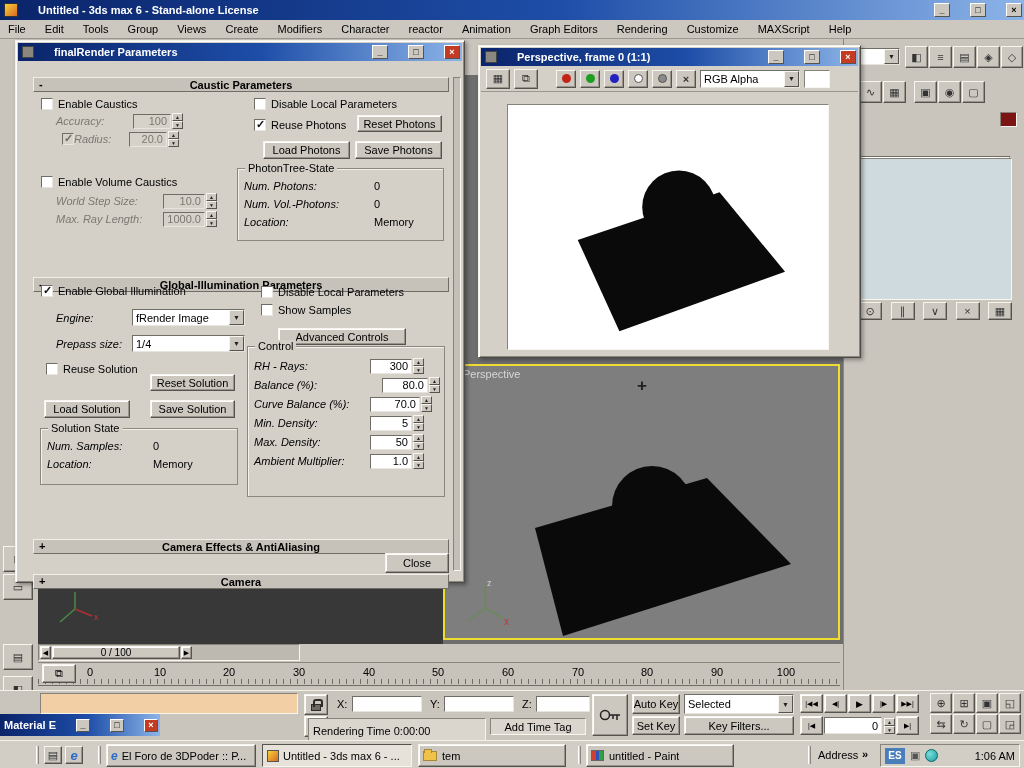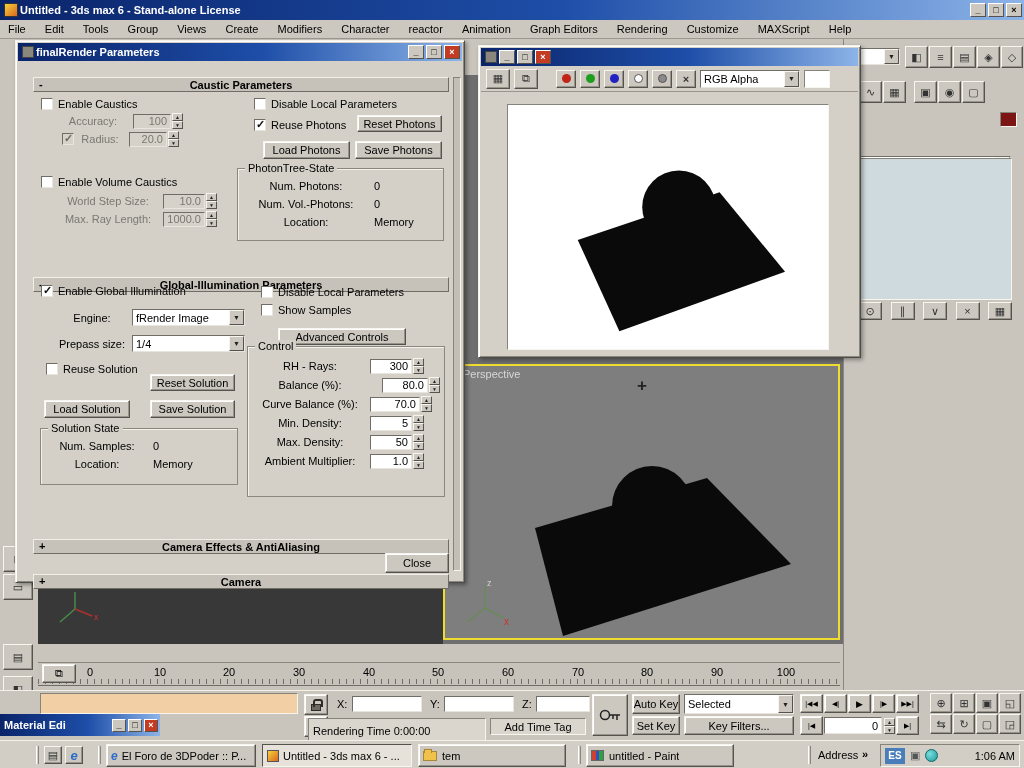--- a/index.html
+++ b/index.html
@@ -1,40 +1,40 @@
 <!DOCTYPE html>
 <html><head>
 <meta charset="utf-8">
 <style>
 *{margin:0;padding:0;box-sizing:border-box;}
 body{font-family:"Liberation Sans",sans-serif;font-size:11px;color:#000;background:#555;}
 #root{position:relative;width:1024px;height:768px;background:#c9c5bd;overflow:hidden;}
 .abs{position:absolute;}
-.titlebar{background:linear-gradient(90deg,#0a246a 0%,#1e4ea8 55%,#8cb4e8 100%);color:#fff;font-weight:bold;font-size:11px;display:flex;align-items:center;gap:2px;padding:0 2px 0 4px;}
+.titlebar{background:linear-gradient(90deg,#0a246a 0%,#1e4ea8 55%,#8cb4e8 100%);color:#fff;font-weight:bold;font-size:11px;display:flex;align-items:center;gap:20px;padding:0 2px 0 4px;}
 .titlebar .t{flex:1;white-space:nowrap;overflow:hidden;}
 .wbtn{width:16px;height:14px;flex:0 0 auto;background:#ccc8c0;border:1px solid;border-color:#fff #55534d #55534d #fff;font-size:9px;font-weight:bold;color:#000;display:flex;align-items:center;justify-content:center;line-height:1;}
 .wbtn.red{background:#c23b22;color:#fff;}
 .btn{background:#ccc8c0;border:1px solid;border-color:#f8f5ee #55534d #55534d #f8f5ee;box-shadow:inset -1px -1px 0 #98948c,inset 1px 1px 0 #fff;display:flex;align-items:center;justify-content:center;font-size:11px;white-space:nowrap;}
 .btn.active{background:#e6e2da;border-color:#55534d #f8f5ee #f8f5ee #55534d;box-shadow:none;}
 .ib{background:#ccc8c0;border:1px solid;border-color:#f8f5ee #55534d #55534d #f8f5ee;box-shadow:inset -1px -1px 0 #98948c;display:flex;align-items:center;justify-content:center;color:#333;}
 .sunk{border:1px solid;border-color:#86837b #f8f5ee #f8f5ee #86837b;}
 .field{background:#fff;border:1px solid;border-color:#6f6d66 #e8e5de #e8e5de #6f6d66;font-size:11px;display:flex;align-items:center;padding:0 3px;}
 .field.num{justify-content:flex-end;}
 .field.dis{background:#d6d2ca;color:#7a7870;}
 .spin{display:inline-flex;flex-direction:column;width:11px;margin-left:1px;}
 .spin span{height:8px;background:#ccc8c0;border:1px solid;border-color:#f8f5ee #55534d #55534d #f8f5ee;font-size:5px;line-height:6px;text-align:center;color:#222;}
 .cb{width:12px;height:12px;background:#fff;border:1px solid;border-color:#6f6d66 #e8e5de #e8e5de #6f6d66;position:relative;flex:0 0 auto;}
 .cb.on:after{content:"✓";position:absolute;left:1px;top:-2px;font-size:11px;font-weight:bold;color:#111;}
 .cb.dis{background:#d6d2ca;}
 .cb.dis.on:after{color:#6f6d66;}
 .cbrow{position:absolute;display:flex;align-items:center;gap:5px;}
 .grow{position:absolute;display:flex;align-items:center;}
 .lbl{white-space:nowrap;}
 .lbl.dis{color:#7a7870;}
-.gl{text-align:center;display:inline-block;}
+.gl{text-align:left;display:inline-block;font-style:italic;}
 .combo{background:#fff;border:1px solid;border-color:#6f6d66 #e8e5de #e8e5de #6f6d66;display:flex;align-items:center;padding:0 18px 0 3px;position:relative;font-size:11px;white-space:nowrap;}
 .combo .dd{position:absolute;right:0;top:0;bottom:0;width:15px;background:#ccc8c0;border:1px solid;border-color:#f8f5ee #55534d #55534d #f8f5ee;font-size:7px;display:flex;align-items:center;justify-content:center;color:#222;padding:0;}
 .rollout{background:#c6c2ba;border:1px solid;border-color:#f2efe8 #6f6d66 #6f6d66 #f2efe8;display:flex;align-items:center;justify-content:center;font-weight:bold;font-size:11px;position:relative;height:15px;}
 .rollout .pm{position:absolute;left:5px;top:0;font-weight:bold;}
 .group{border:1px solid #8a877f;box-shadow:inset 1px 1px 0 #f4f1ea;position:absolute;}
 .group .gt{position:absolute;top:-7px;left:7px;background:#d4d0c8;padding:0 3px;font-size:11px;}
 .winframe{background:#d4d0c8;border:1px solid;border-color:#f4f1ea #4e4c48 #4e4c48 #f4f1ea;box-shadow:inset 1px 1px 0 #fff,inset -1px -1px 0 #8a877f,2px 2px 4px rgba(0,0,0,.35);}
 .menu-item{padding:0 8px;line-height:19px;display:inline-block;}
 .dot{width:9px;height:9px;border-radius:50%;}
 .ticknums span{position:absolute;transform:translateX(-50%);top:3px;}
@@ -128,20 +128,25 @@
     </svg>
     <svg class="abs" style="left:12px;top:212px" width="52" height="56">
       <line x1="28" y1="30" x2="28" y2="8" stroke="#6a8a5a" stroke-width="1.5"></line>
       <line x1="28" y1="30" x2="10" y2="44" stroke="#6a8a5a" stroke-width="1.5"></line>
       <line x1="28" y1="30" x2="46" y2="40" stroke="#6a8a5a" stroke-width="1.5"></line>
       <text x="30" y="8" fill="#cfcfcf" font-size="9">z</text>
       <text x="47" y="47" fill="#d03030" font-size="10">x</text>
     </svg>
   </div>
 
+  <div class="abs sunk" style="left:38px;top:644px;width:262px;height:17px;background:#bdb9b1">
+    <div class="abs btn" style="left:1px;top:1px;width:11px;height:13px;font-size:7px">◀</div>
+    <div class="abs btn" style="left:13px;top:1px;width:128px;height:13px;font-size:10px">0 / 100</div>
+    <div class="abs btn" style="left:142px;top:1px;width:11px;height:13px;font-size:7px">▶</div>
+  </div>
 
   <div class="abs ticknums" style="left:38px;top:662px;width:802px;height:24px;background:#c7c3bb;border-top:1px solid #8a877f;border-bottom:1px solid #6f6d66">
     <span style="left:52px">0</span>
     <span style="left:122px">10</span>
     <span style="left:191px">20</span>
     <span style="left:261px">30</span>
     <span style="left:331px">40</span>
     <span style="left:400px">50</span>
     <span style="left:470px">60</span>
     <span style="left:540px">70</span>
@@ -216,20 +221,21 @@
   <div class="abs titlebar" style="left:0;top:714px;width:160px;height:22px">
     <span class="t">Material Edi</span>
     <span class="wbtn" style="width:14px;height:13px">_</span>
     <span class="wbtn" style="width:14px;height:13px">□</span>
     <span class="wbtn red" style="width:14px;height:13px">×</span>
   </div>
 
   <div class="abs winframe" style="left:478px;top:45px;width:383px;height:313px">
     <div class="abs titlebar" style="left:2px;top:2px;right:2px;height:18px">
       <div style="width:12px;height:12px;background:#8a877f;border:1px solid #444"></div>
+      <span class="t">Perspective, frame 0 (1:1)</span>
       <span class="wbtn">_</span>
       <span class="wbtn">□</span>
       <span class="wbtn red">×</span>
     </div>
     <div class="abs" style="left:2px;top:20px;right:2px;height:26px;display:flex;align-items:center;gap:4px;padding:0 5px;border-bottom:1px solid #9a968e">
       <div class="ib" style="width:24px;height:20px">▦</div>
       <div class="ib" style="width:24px;height:20px">⧉</div>
       <div style="width:10px"></div>
       <div class="ib" style="width:20px;height:18px">
           <span class="dot" style="background:#c22418"></span>

